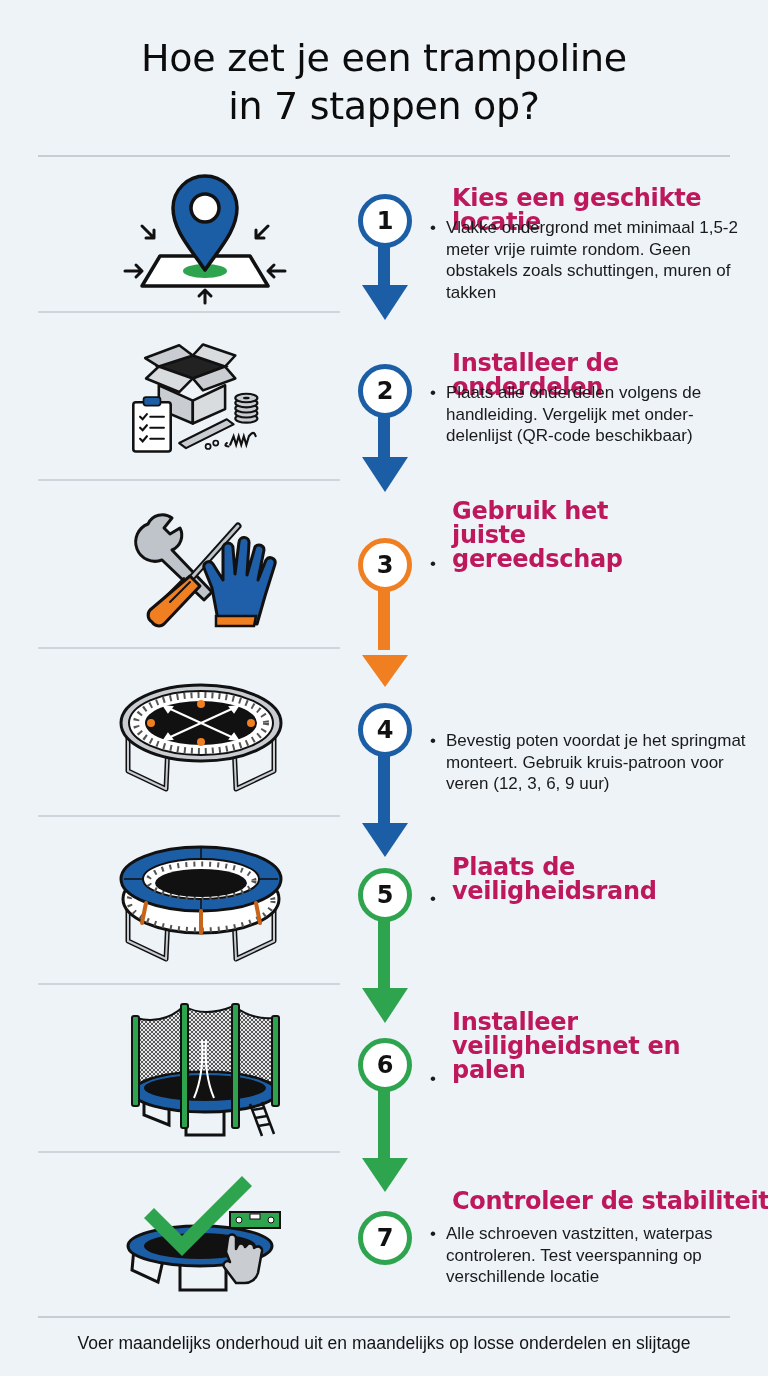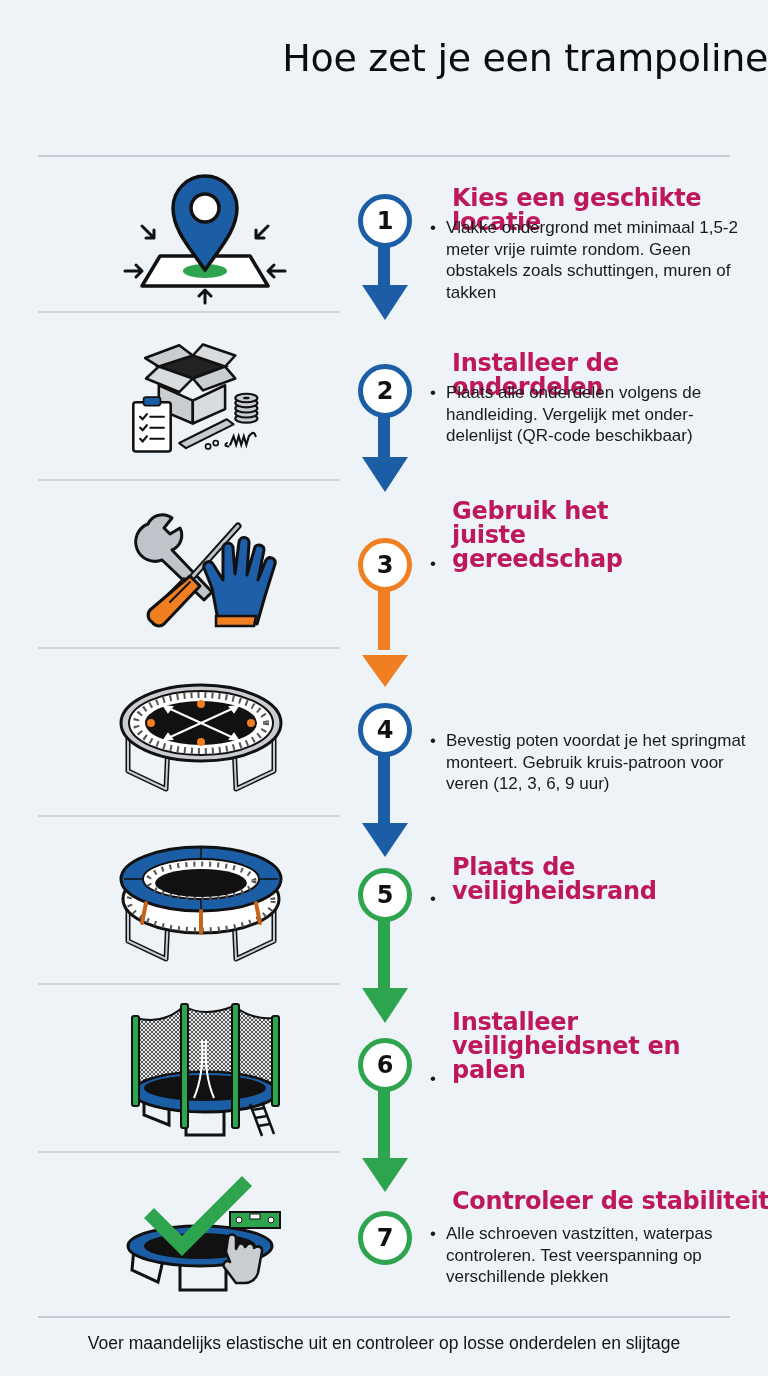--- a/index.html
+++ b/index.html
@@ -6,21 +6,21 @@
   html, body { width: 768px; height: 1376px; }
   body {
     background: #eef3f8;
     font-family: "Liberation Sans", "DejaVu Sans", sans-serif;
     color: #111;
     position: relative;
     overflow: hidden;
   }
   .title {
     position: absolute; left: 0; top: 34px; width: 768px;
-    text-align: right;
+    text-align: center;
     font-family: "DejaVu Sans", sans-serif;
     font-size: 38px; line-height: 48px; font-weight: 500;
     letter-spacing: -0.3px; color: #0c0c0c;
   }
   .hr {
     position: absolute; height: 2px; background: #c6ccd4;
   }
   .hr.top { left: 38px; width: 692px; top: 155px; }
   .hr.bottom { left: 38px; width: 692px; top: 1316px; }
   .row-sep { position: absolute; left: 38px; width: 302px; height: 2px; background: #cfd5dc; }
@@ -60,20 +60,21 @@
     position: absolute; left: 0; top: 1333px; width: 768px; text-align: center;
     font-family: "Liberation Sans", sans-serif;
     font-size: 17.5px; color: #141414;
   }
 </style>
 </head>
 <body>
 
 <div class="title">
   <div>Hoe zet je een trampoline</div>
+  <div>in 7 stappen op?</div>
 </div>
 <div class="hr top"></div>
 
 <div class="row-sep" style="top:311px"></div>
 <div class="row-sep" style="top:479px"></div>
 <div class="row-sep" style="top:647px"></div>
 <div class="row-sep" style="top:815px"></div>
 <div class="row-sep" style="top:983px"></div>
 <div class="row-sep" style="top:1151px"></div>
 
@@ -350,18 +351,18 @@
       <circle cx="147" cy="50" r="3" fill="#fff" stroke="#111" stroke-width="1"></circle>
       <rect x="126" y="44" width="10" height="5" fill="#fff" stroke="#111" stroke-width="1"></rect>
 
       <path d="M102,82 l2,-14 a4,4 0 0 1 8,1 l0,10 l2,-4 a4,4 0 0 1 7,2 l2,-2 a4,4 0 0 1 7,3 l2,-1 a4,4 0 0 1 6,4 l-4,22 a14,14 0 0 1 -14,10 l-8,0 l-12,-16 a4,4 0 0 1 6,-5 Z" fill="#c9cdd2" stroke="#111" stroke-width="2.5" stroke-linejoin="round"></path>
     </svg>
   </div>
   <div class="num-circle" style="top:41px; border-color:#2ea44f">7</div>
   <div class="step-title" style="top:19px">Controleer de stabiliteit</div>
   <div class="step-body" style="top:53px">
     <span class="bullet">•</span>
-    <span>Alle schroeven vastzitten, waterpas controleren. Test veerspanning op verschillende plekken</span>
+    <span>Alle schroeven vastzitten, waterpas controleren. Test veerspanning op verschillende locatie</span>
   </div>
 </div>
 
 <div class="hr bottom"></div>
-<div class="footer">Voer maandelijks elastische uit en controleer op losse onderdelen en slijtage</div>
+<div class="footer">Voer maandelijks onderhoud uit en maandelijks op losse onderdelen en slijtage</div>
 
 </body></html>

